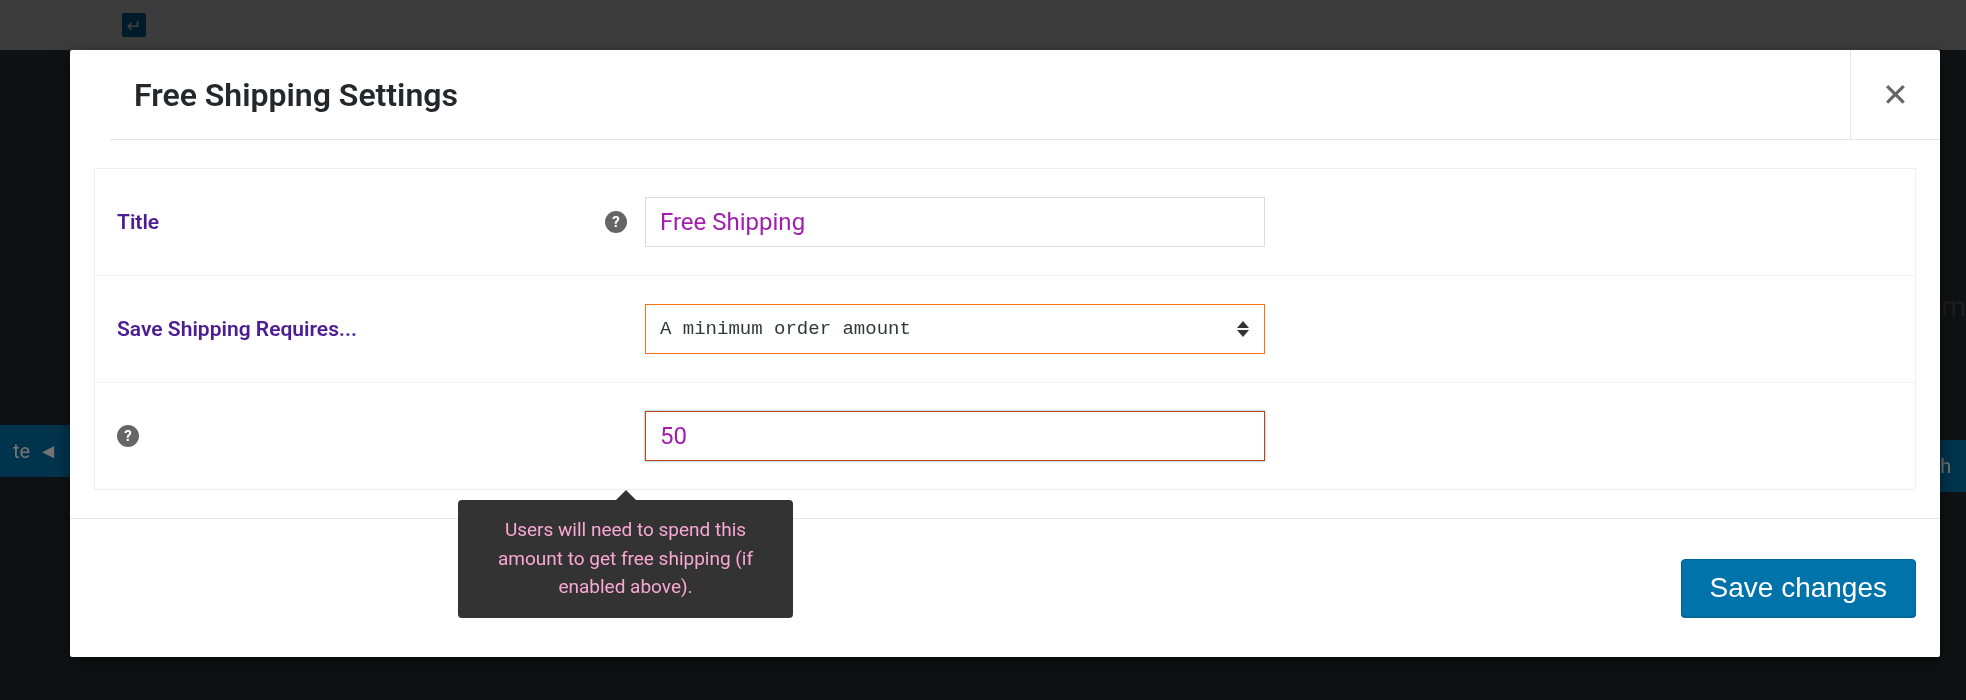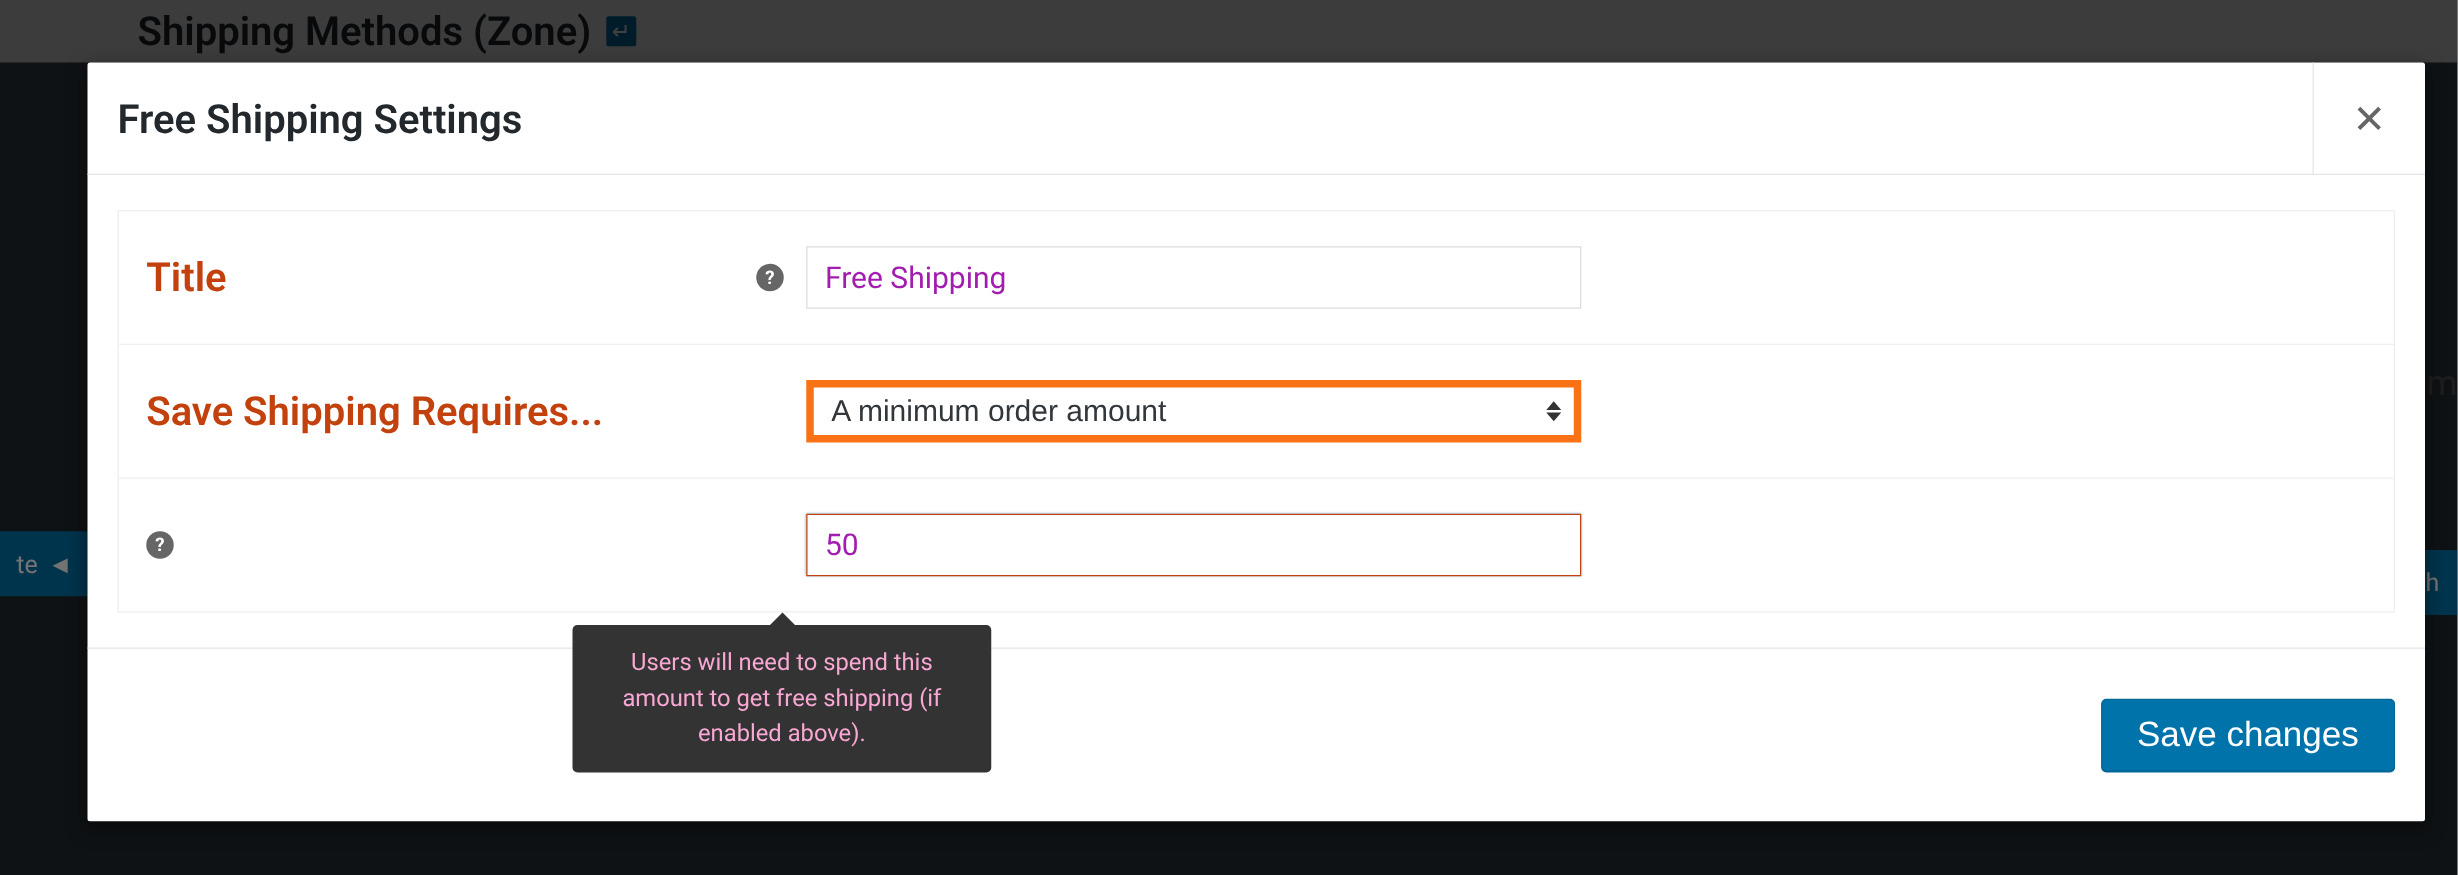--- a/index.html
+++ b/index.html
@@ -94,20 +94,21 @@
       box-shadow: 0 5px 15px rgba(0,0,0,0.5);
       border-radius: 2px;
     }
     .modal-header {
       display: flex;
       align-items: center;
       justify-content: space-between;
       border-bottom: 1px solid #e5e5e5;
       height: 90px;
       padding: 0 24px 0 24px;
+      margin-left: 40px;
     }
     .modal-title {
       font-size: 32px;
       font-weight: 600;
       color: #23282d;
     }
     .close-btn {
       width: 90px;
       height: 90px;
       display: flex;
@@ -135,23 +136,23 @@
     }
     .form-row:last-child { border-bottom: none; }
     .form-label-cell {
       width: 528px;
       display: flex;
       align-items: center;
       justify-content: space-between;
       padding-right: 18px;
     }
     .form-label {
-      font-size: 32px;
+      font-size: 21px;
       font-weight: 600;
-      color: #c2410c;
+      color: #4c1d95;
     }
     .help-icon {
       width: 22px;
       height: 22px;
       background: #666;
       color: #fff;
       border-radius: 50%;
       display: inline-flex;
       align-items: center;
       justify-content: center;
@@ -178,25 +179,25 @@
       box-shadow: 0 0 2px rgba(30,140,190,0.8);
       outline: none;
     }
     .select-wrap {
       position: relative;
       width: 620px;
     }
     .select-input {
       width: 100%;
       height: 50px;
-      border: 6px solid #f97316;
-      font-size: 24px;
+      border: 1px solid #f97316;
+      font-size: 19px;
       padding: 0 14px;
       color: #32373c;
-      font-family: Liberation Sans, sans-serif;
+      font-family: Liberation Mono, monospace;
       background: #fff;
       appearance: none;
       -webkit-appearance: none;
       cursor: pointer;
     }
     .select-arrows {
       position: absolute;
       right: 16px;
       top: 50%;
       transform: translateY(-50%);
@@ -256,21 +257,20 @@
       transform: translateX(-50%);
       border-left: 10px solid transparent;
       border-right: 10px solid transparent;
       border-bottom: 10px solid #333;
     }
   </style>
 </head>
 <body>
 
 <div class="bg-header">
-  <span class="bg-header-title">Shipping Methods (Zone)</span>
   <span class="bg-header-icon">↵</span>
 </div>
 <div class="bg-tab-left">
   <span>te</span>
   <span style="margin-left:8px;">◄</span>
 </div>
 <div class="bg-tab-right">sh</div>
 <div class="bg-right-text">m</div>
 
 <div class="overlay"></div>

